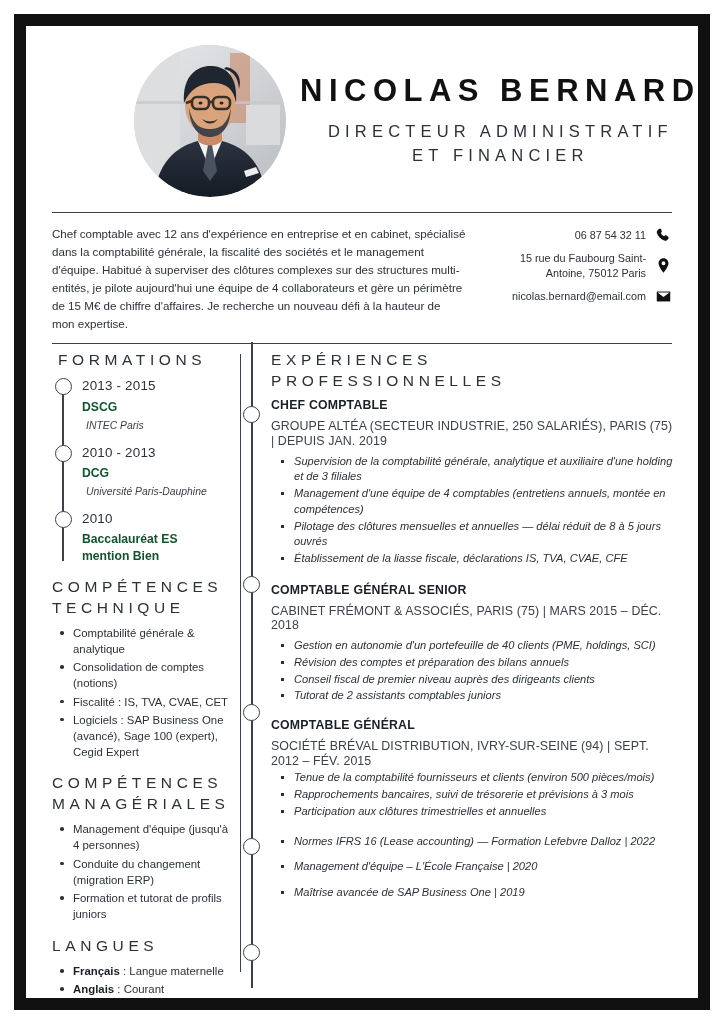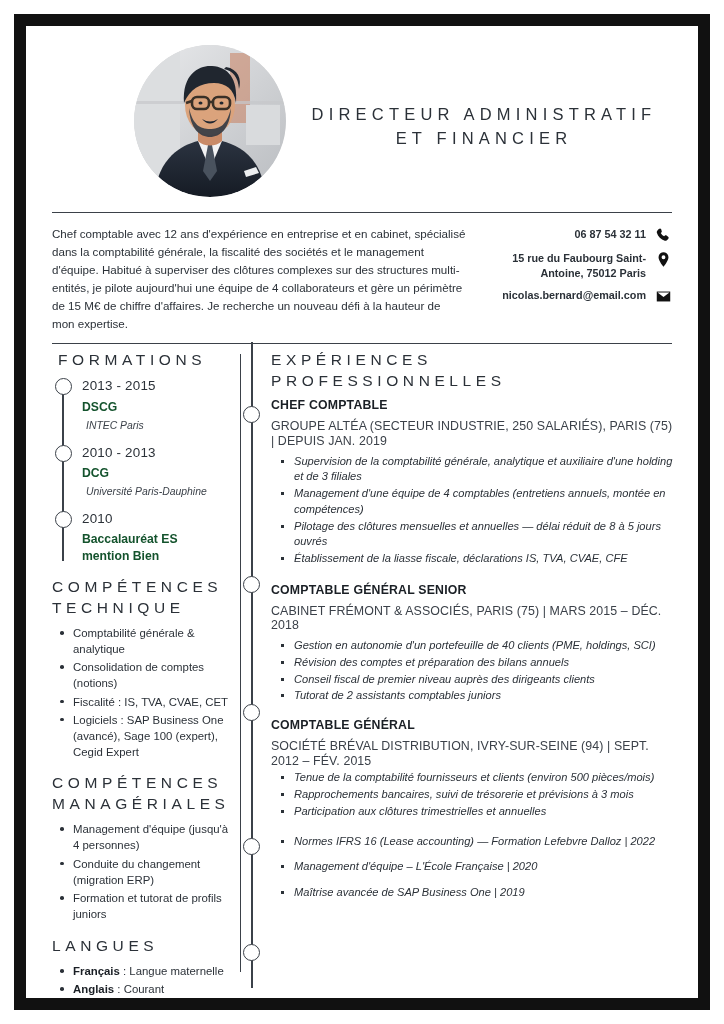--- a/index.html
+++ b/index.html
@@ -87,24 +87,23 @@
   }
   .contact {
     flex: 0 0 190px;
     display: flex;
     flex-direction: column;
     gap: 7px;
     padding-top: 2px;
   }
   .contact-row {
     display: flex;
-    align-items: flex-start;
+    align-items: center;
     justify-content: flex-end;
     gap: 9px;
-    font-weight: bold;
   }
   .contact-text {
     font-size: 10.8px;
     line-height: 1.38;
     color: #2b3138;
     text-align: right;
   }
   .c-icon { flex: 0 0 17px; width:17px; height:17px; display:block; }
 
   
@@ -321,20 +320,21 @@
             <path d="M75 57 h4"></path>
             <path d="M58 56 l-6 2"></path>
           </g>
 
           <ellipse cx="66.5" cy="58" rx="2" ry="1.6" fill="#20262f"></ellipse>
           <ellipse cx="87.5" cy="58" rx="2" ry="1.6" fill="#20262f"></ellipse>
         </g>
       </svg>
     </div>
     <div class="name-block">
+      <div class="name">NICOLAS BERNARD</div>
       <div class="title">
         <div>DIRECTEUR ADMINISTRATIF</div>
         <div>ET FINANCIER</div>
       </div>
     </div>
   </div>
 
   <div class="hr top"></div>
 
   <div class="summary-row">

